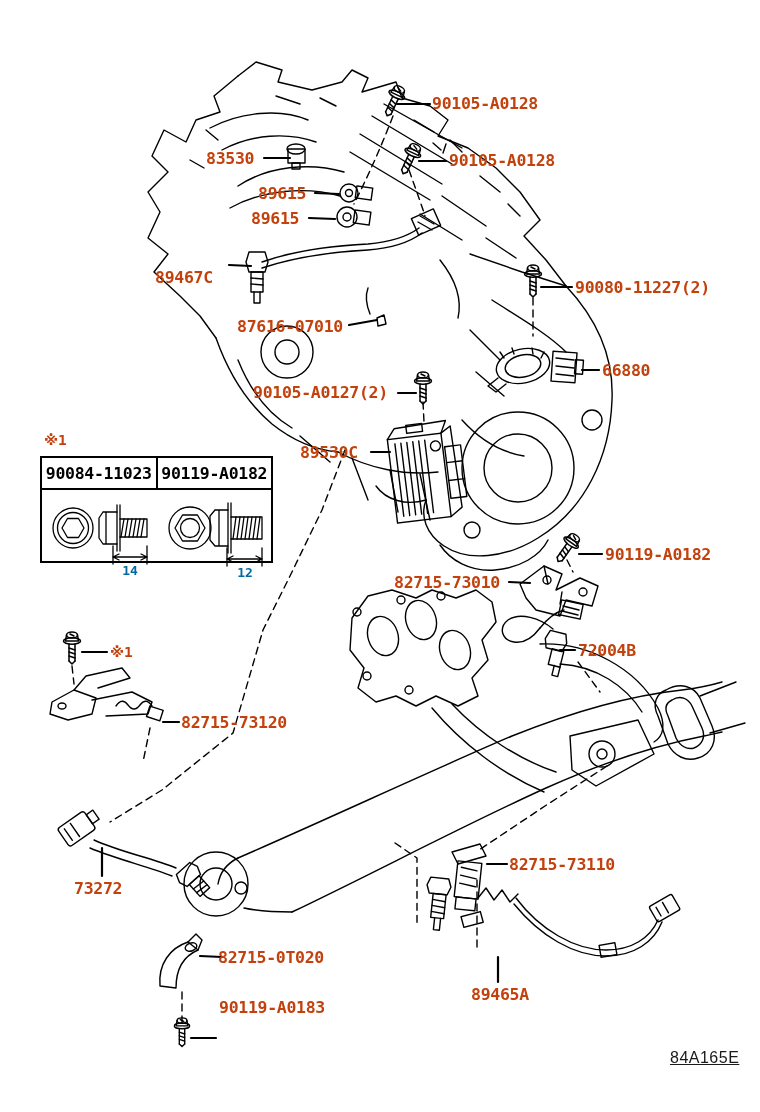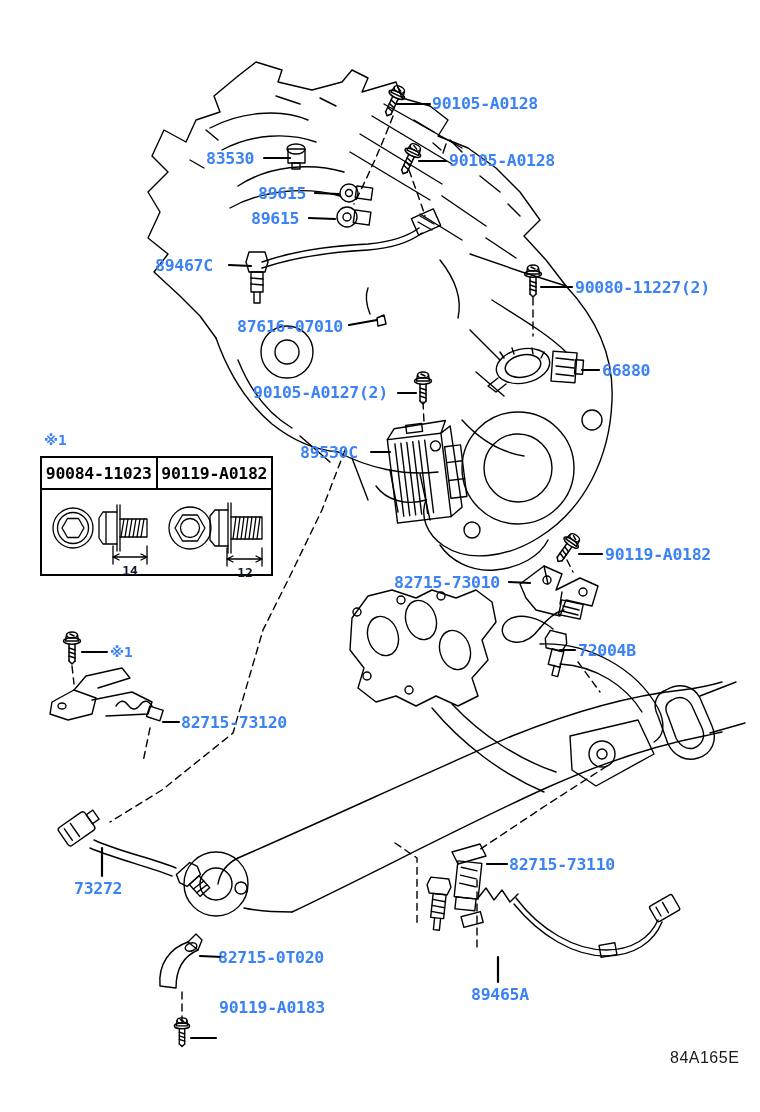--- a/index.html
+++ b/index.html
@@ -1,27 +1,27 @@
 <!DOCTYPE html>
 <html><head>
 <meta charset="utf-8">
 <style>
   html,body{margin:0;padding:0;background:#fff;}
   .stage{position:relative;width:760px;height:1112px;background:#ffffff;overflow:hidden;
          font-family:"DejaVu Sans Mono","DejaVu Sans",monospace;}
   svg.art{position:absolute;left:0;top:0;z-index:1;}
   .plabel{position:absolute;z-index:3;transform:translateY(-50%);white-space:nowrap;
           font:700 16.5px "DejaVu Sans Mono","DejaVu Sans",monospace;
-          letter-spacing:-0.3px;color:#3b82f6;}
+          letter-spacing:-0.3px;color:#c2410c;}
   .plabel.ref{font-size:14.5px;letter-spacing:0;}
   .dim{position:absolute;z-index:3;transform:translate(-50%,-50%);
-       font:700 13px "DejaVu Sans Mono",monospace;color:#0f172a;}
+       font:700 13px "DejaVu Sans Mono",monospace;color:#0369a1;}
   .code{position:absolute;z-index:3;transform:translateY(-50%);
-        font:400 16px "Liberation Sans",sans-serif;letter-spacing:0.5px;color:#1a1a1a;}
-  .ref-table{position:absolute;left:40px;top:456px;width:233px;height:120px;
+        font:400 16px "Liberation Sans",sans-serif;letter-spacing:0.5px;color:#1a1a1a;text-decoration:underline;}
+  .ref-table{position:absolute;left:40px;top:456px;width:233px;height:107px;
              border:2px solid #000;z-index:2;background:transparent;box-sizing:border-box;}
   .ref-head{display:flex;height:30px;border-bottom:2px solid #000;}
   .ref-cell{flex:1;display:flex;align-items:center;justify-content:center;
             font:700 16.5px "DejaVu Sans Mono",monospace;letter-spacing:-0.3px;color:#000;}
   .ref-cell + .ref-cell{border-left:2px solid #000;}
 </style>
 </head>
 <body>
 
 <div class="stage">
@@ -311,21 +311,21 @@
     </div>
   </div>
   <div class="dim" style="left:130px;top:570px">14</div>
   <div class="dim" style="left:245px;top:572px">12</div>
 
   <div class="plabel" style="left:432px;top:103px">90105-A0128</div>
   <div class="plabel" style="left:449px;top:160px">90105-A0128</div>
   <div class="plabel" style="left:206px;top:158px">83530</div>
   <div class="plabel" style="left:258px;top:193px">89615</div>
   <div class="plabel" style="left:251px;top:218px">89615</div>
-  <div class="plabel" style="left:155px;top:265px">89467C</div>
+  <div class="plabel" style="left:155px;top:277px">89467C</div>
   <div class="plabel" style="left:575px;top:287px">90080-11227(2)</div>
   <div class="plabel" style="left:602px;top:370px">66880</div>
   <div class="plabel" style="left:237px;top:326px">87616-07010</div>
   <div class="plabel" style="left:253px;top:392px">90105-A0127(2)</div>
   <div class="plabel" style="left:300px;top:452px">89530C</div>
   <div class="plabel ref" style="left:44px;top:440px">※1</div>
   <div class="plabel" style="left:605px;top:554px">90119-A0182</div>
   <div class="plabel" style="left:394px;top:582px">82715-73010</div>
   <div class="plabel" style="left:578px;top:650px">72004B</div>
   <div class="plabel ref" style="left:110px;top:652px">※1</div>

